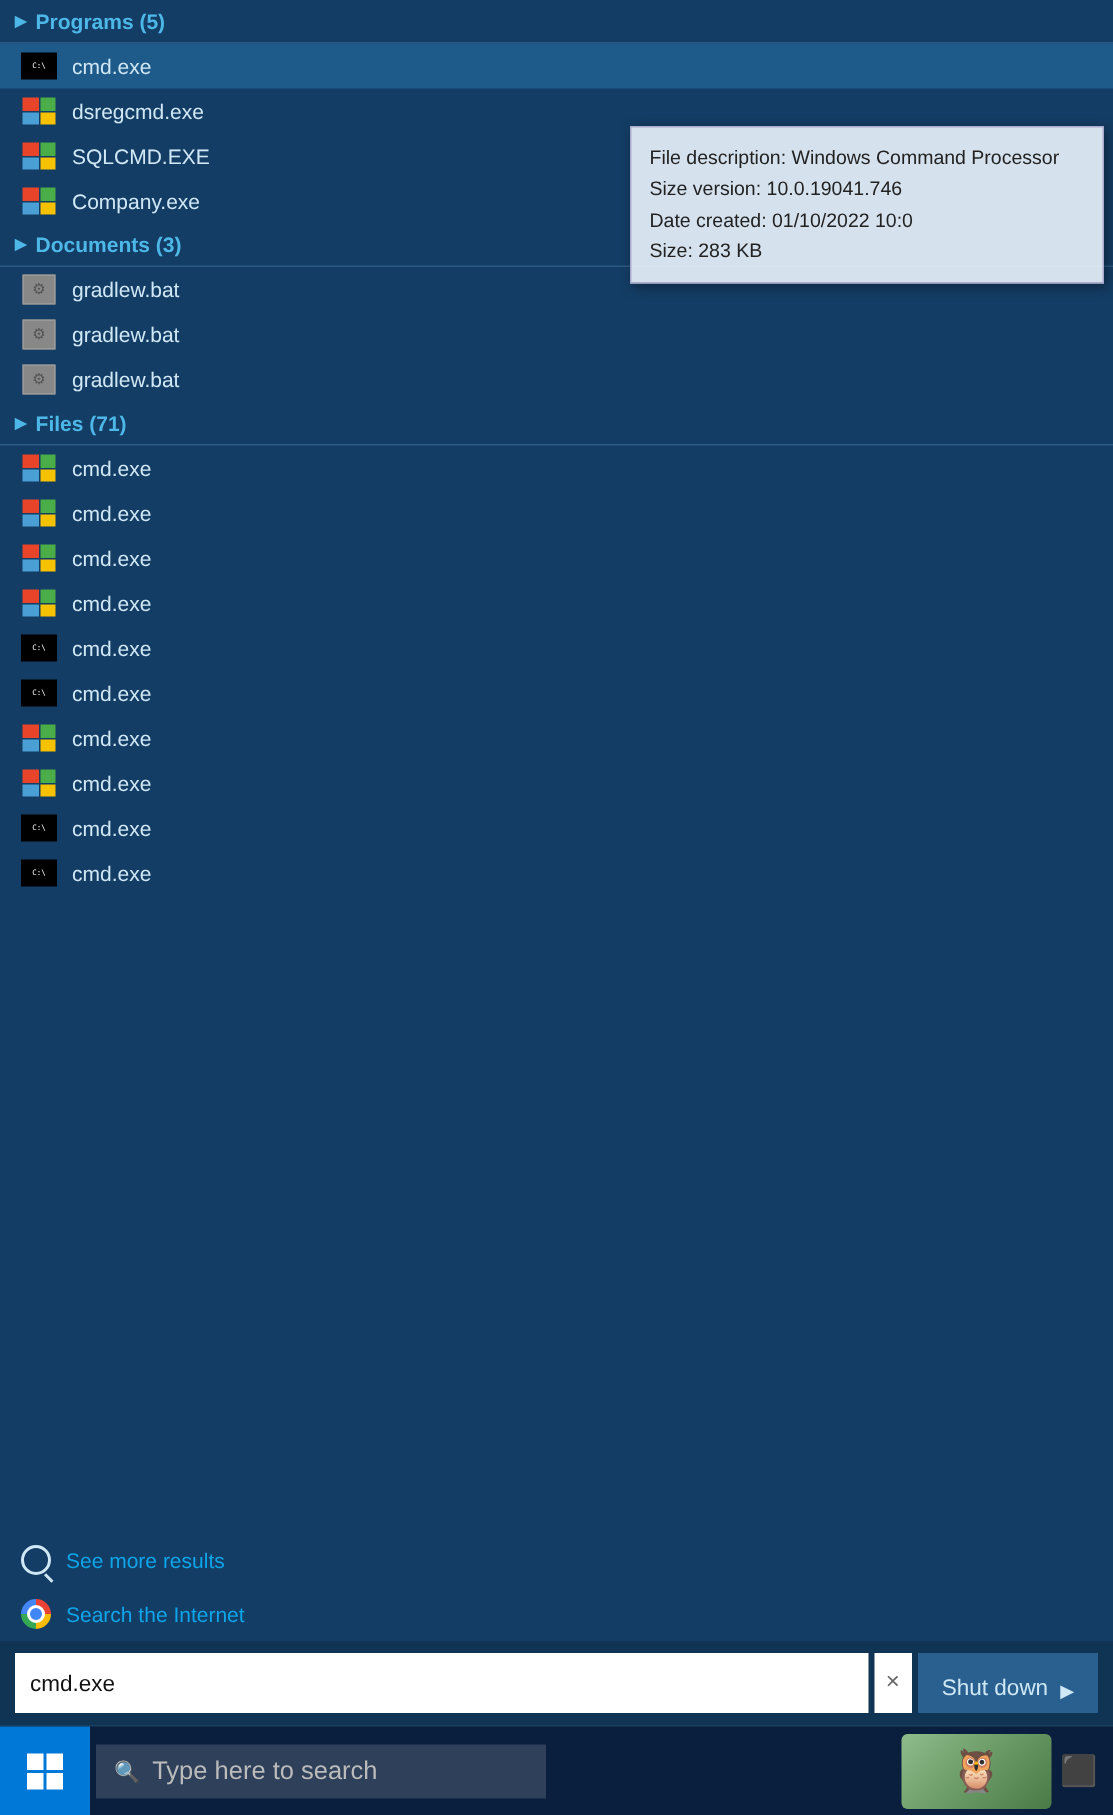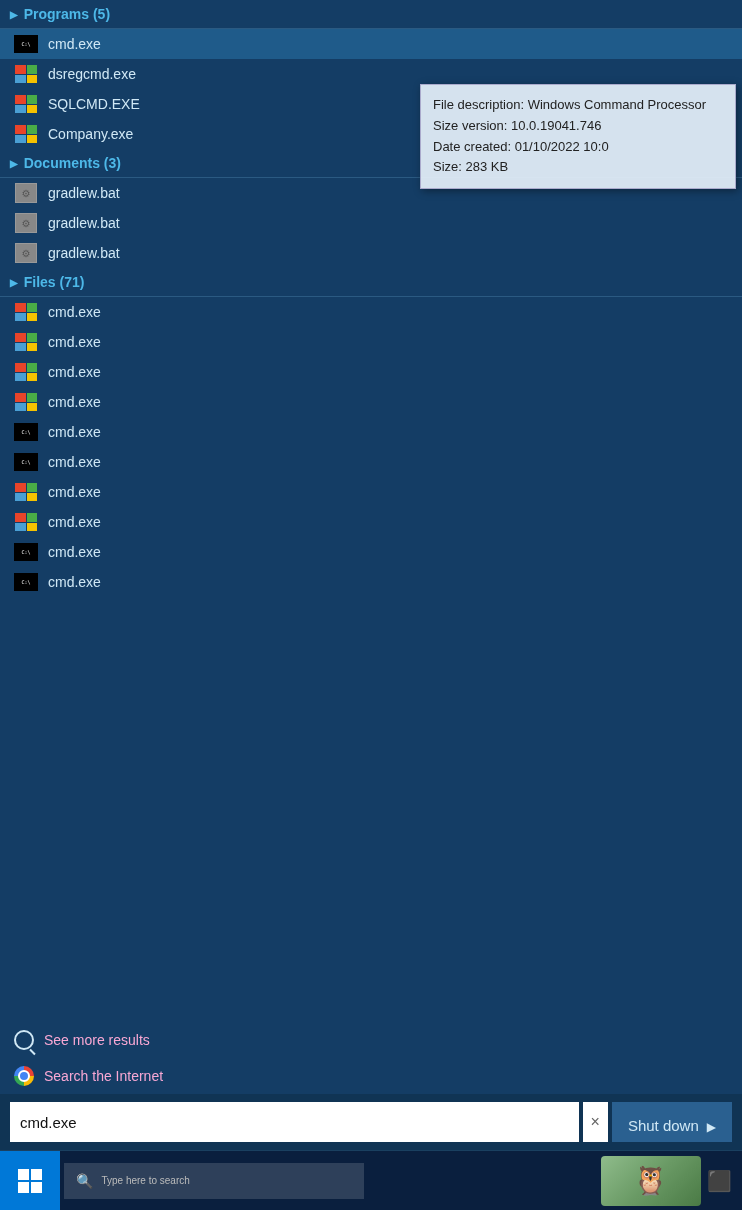--- a/index.html
+++ b/index.html
@@ -133,21 +133,21 @@
     
     .footer-area {
       margin-top: auto;
       padding: 0;
     }
 
     .see-more, .search-internet {
       display: flex;
       align-items: center;
       padding: 8px 14px;
-      color: #f9a8d4;
+      color: #0ea5e9;
       font-size: 14px;
       cursor: pointer;
       gap: 10px;
     }
 
     .search-icon-circle {
       width: 20px;
       height: 20px;
       border: 2px solid #d0e8f5;
       border-radius: 50%;
@@ -279,21 +279,21 @@
       max-width: 300px;
     }
 
     .taskbar-search-icon {
       color: #aaa;
       font-size: 14px;
     }
 
     .taskbar-search-text {
       color: #bbb;
-      font-size: 10px;
+      font-size: 17px;
     }
 
     .taskbar-right {
       margin-left: auto;
       display: flex;
       align-items: center;
       padding-right: 10px;
       gap: 6px;
     }
 

